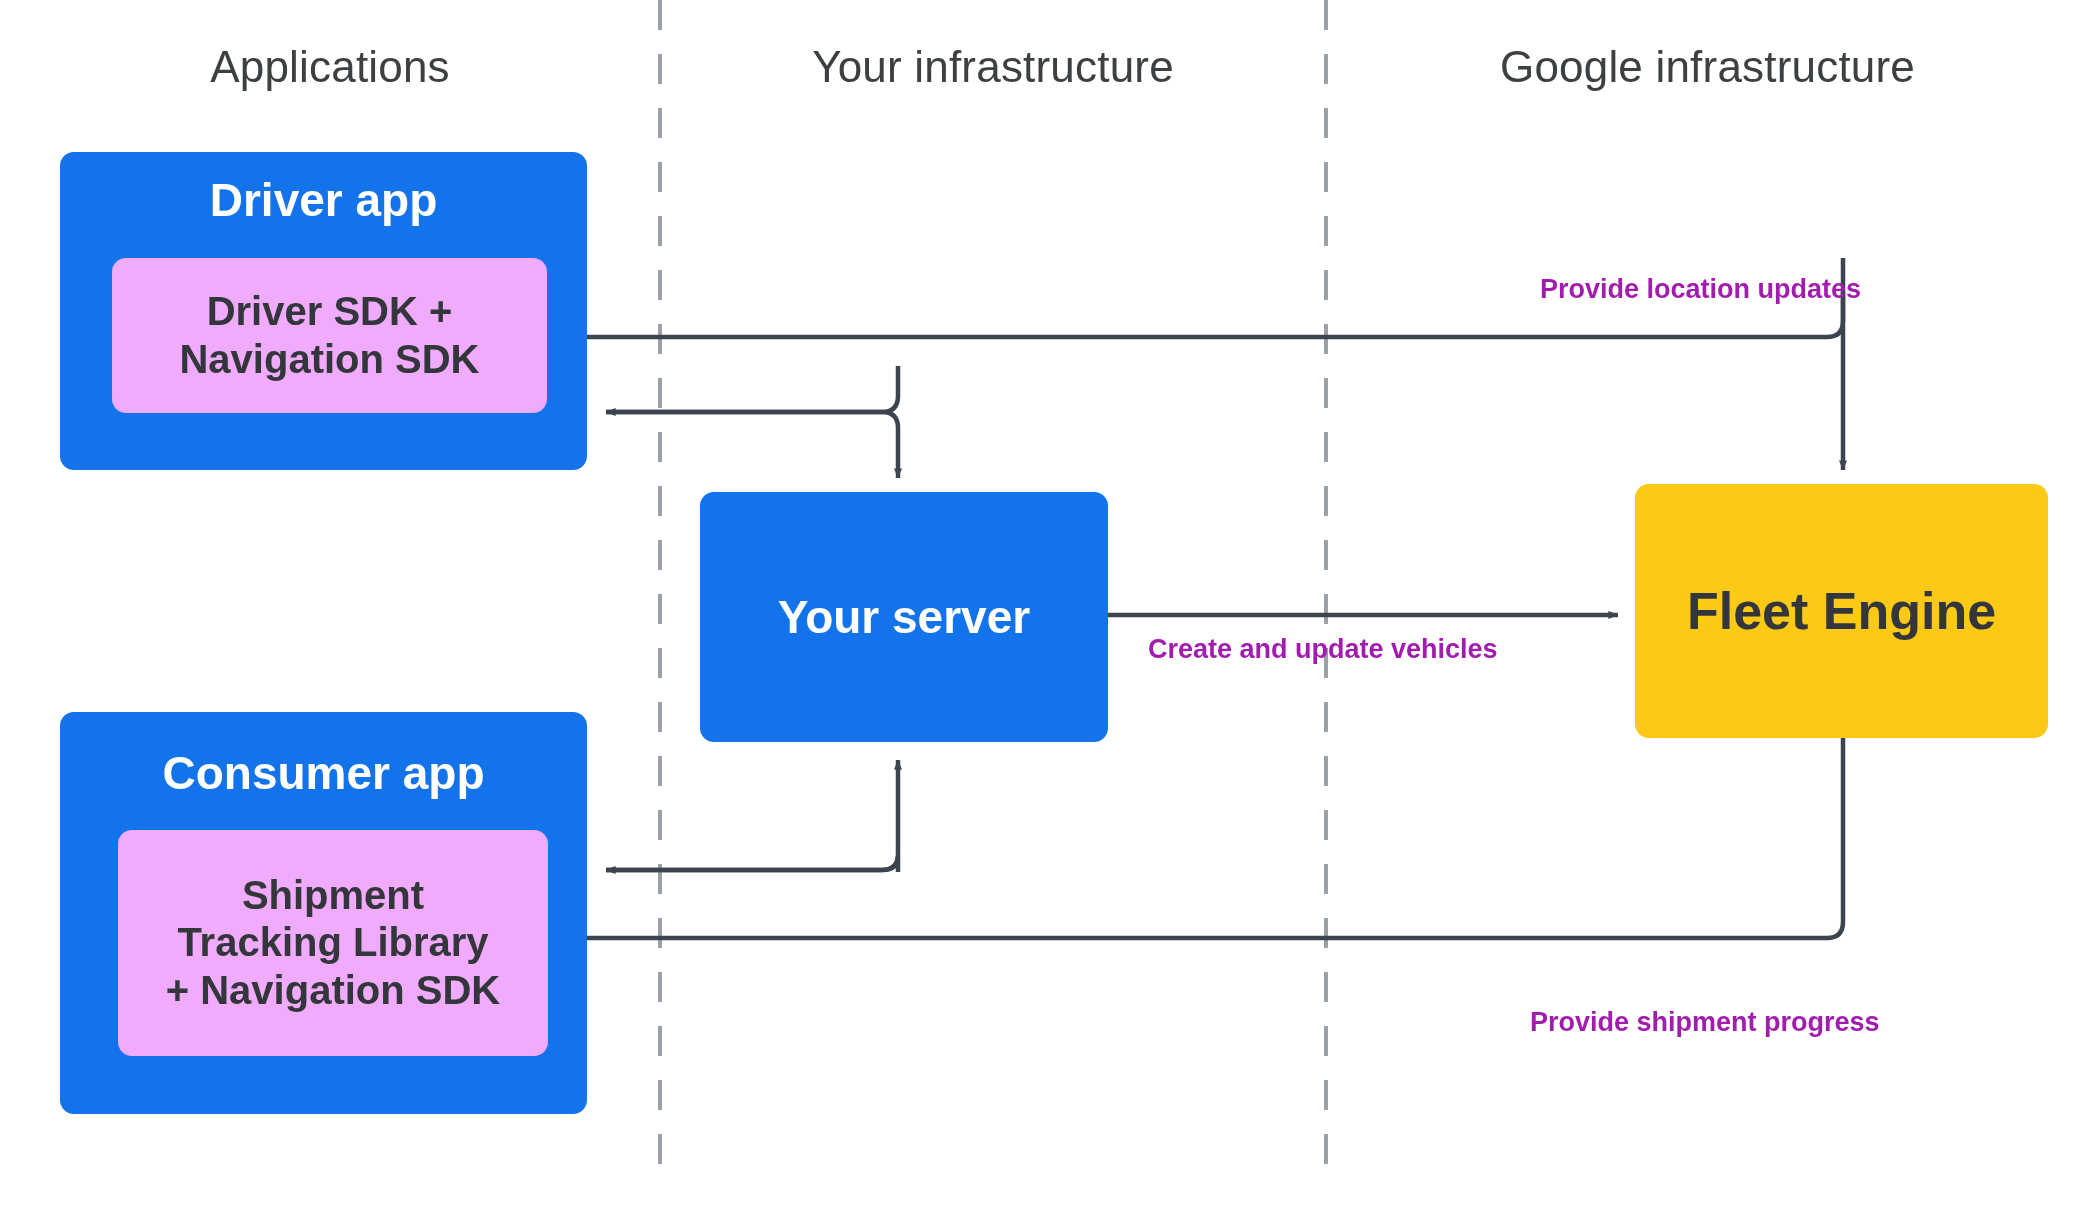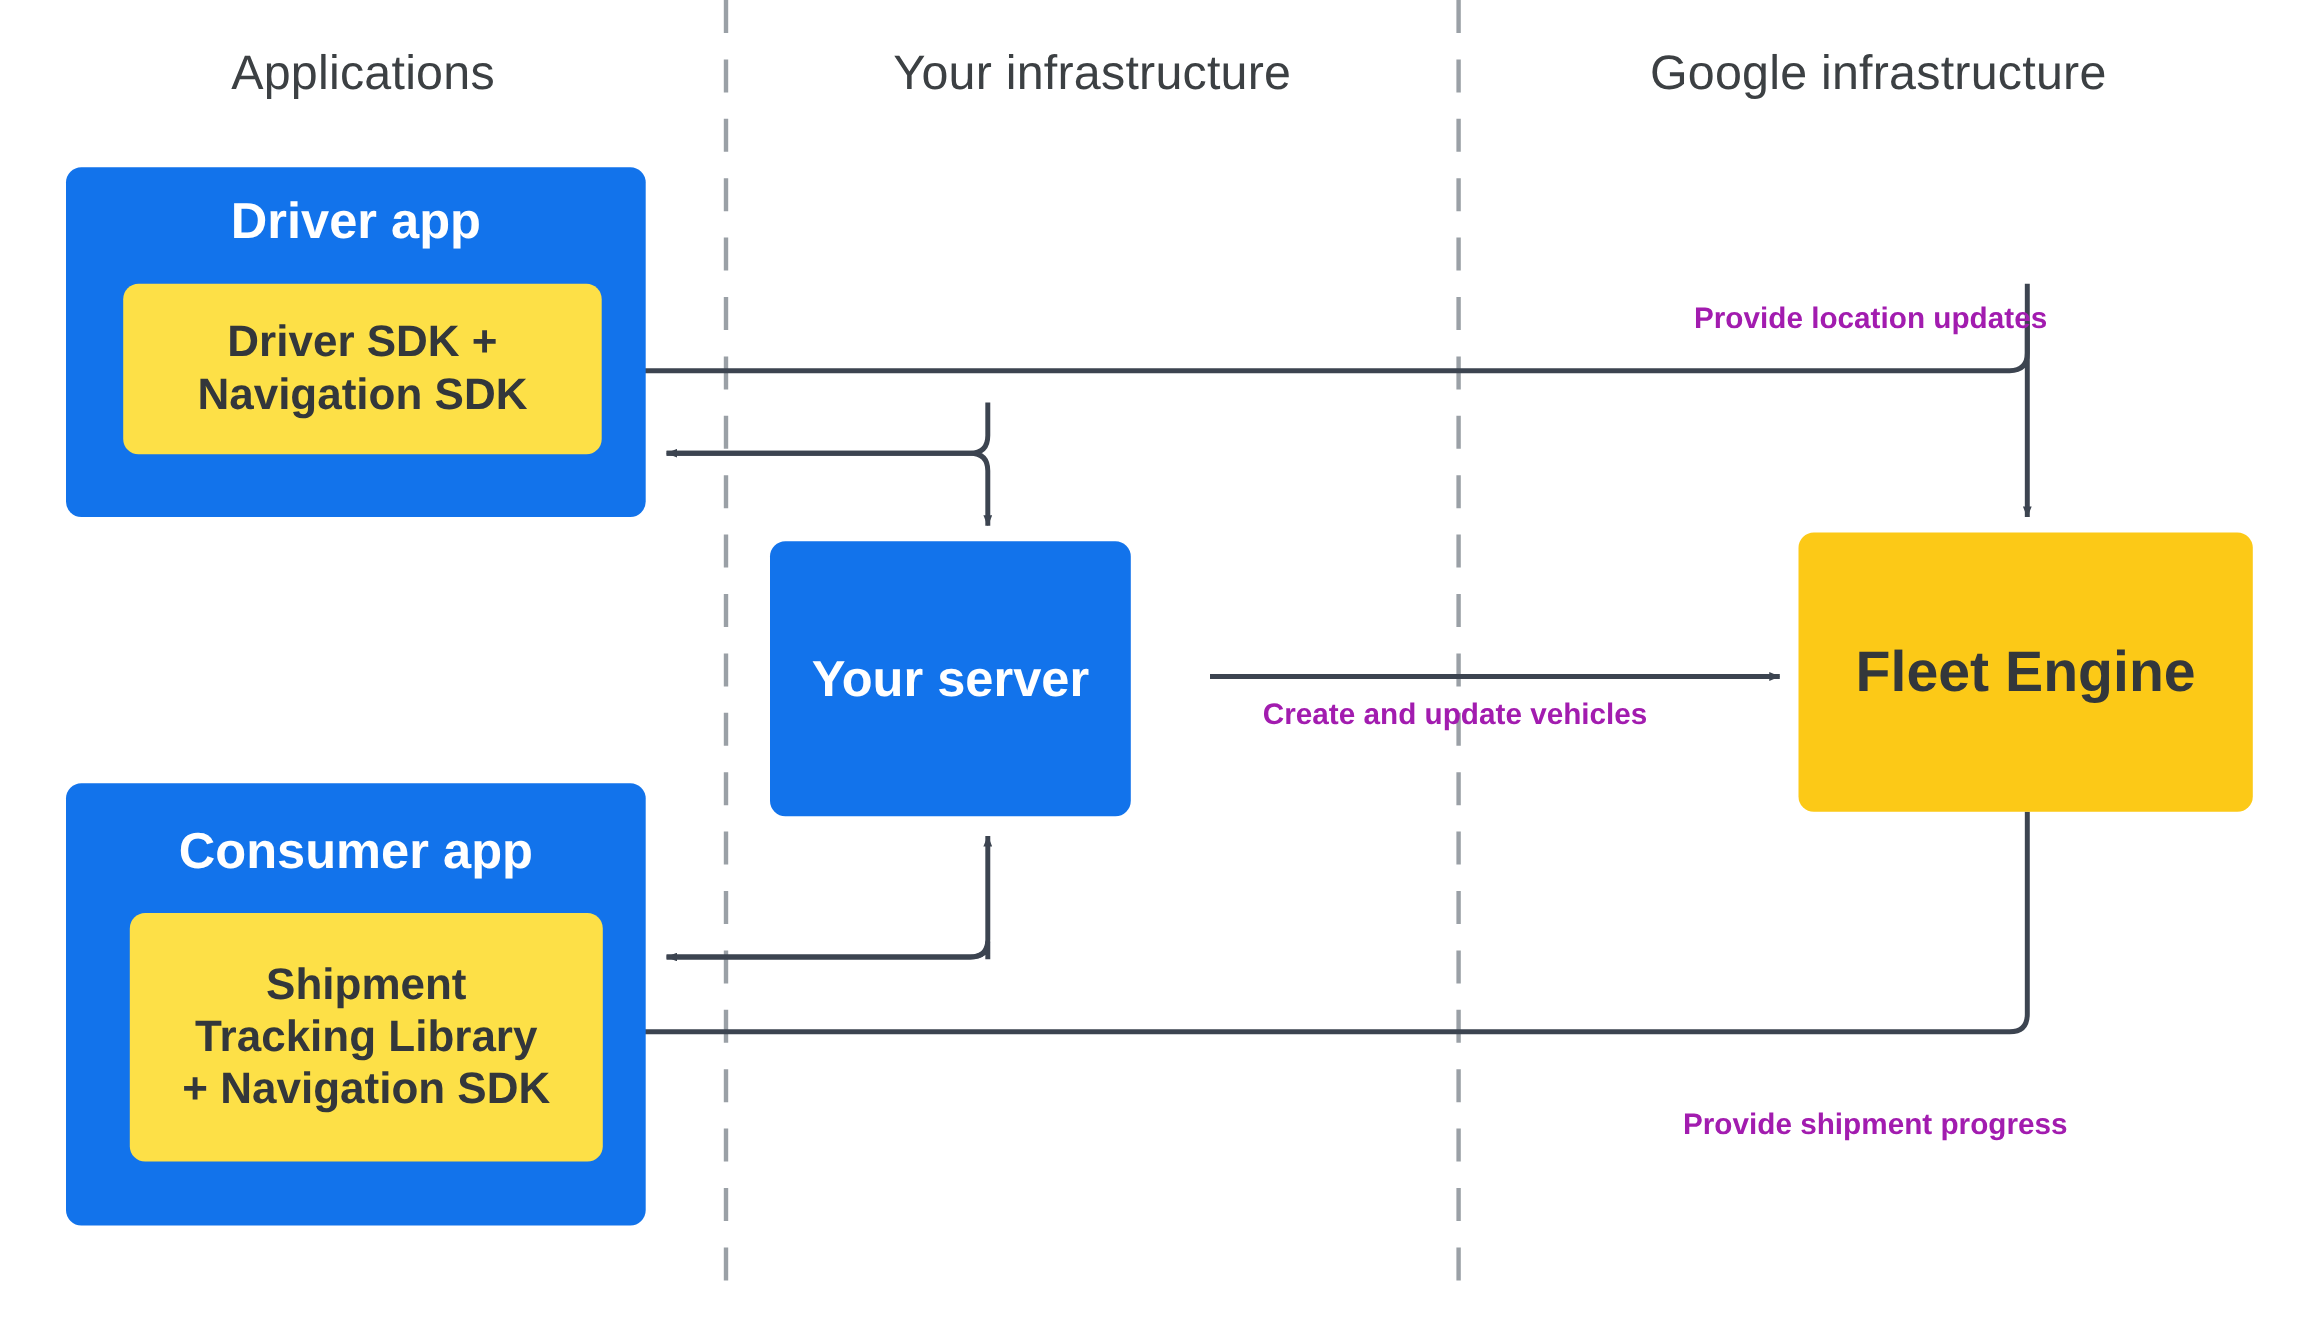--- a/index.html
+++ b/index.html
@@ -42,21 +42,21 @@
   .app-title {
     color: #ffffff;
     font-weight: bold;
     font-size: 46px;
     line-height: 1.05;
     text-align: center;
     white-space: nowrap;
   }
   .sdk-box {
     position: absolute;
-    background: #fde047;
+    background: #f0abfc;
     border-radius: 14px;
     box-sizing: border-box;
     display: flex;
     align-items: center;
     justify-content: center;
     color: #33373b;
     font-weight: bold;
     font-size: 40px;
     line-height: 1.18;
     text-align: center;
@@ -140,21 +140,21 @@
 
   <div class="app-box" style="left:60px; top:712px; width:527px; height:402px;">
     <div class="app-title" style="margin-top:37px;">Consumer app</div>
   </div>
   <div class="sdk-box" style="left:118px; top:830px; width:430px; height:226px; flex-direction:column;">
     <span>Shipment</span>
     <span>Tracking Library</span>
     <span>+ Navigation SDK</span>
   </div>
 
-  <div class="server-box" style="left:700px; top:492px; width:328px; height:250px;">Your server</div>
+  <div class="server-box" style="left:700px; top:492px; width:408px; height:250px;">Your server</div>
 
   <div class="engine-box" style="left:1635px; top:484px; width:413px; height:254px;">Fleet Engine</div>
 
   <div class="edge-label" style="left:1540px; top:272px;">Provide location updates</div>
 
   <div class="edge-label" style="left:1148px; top:632px;">
     <div>Create and update vehicles</div>
   </div>
 
   <div class="edge-label" style="left:1530px; top:1005px;">Provide shipment progress</div>

